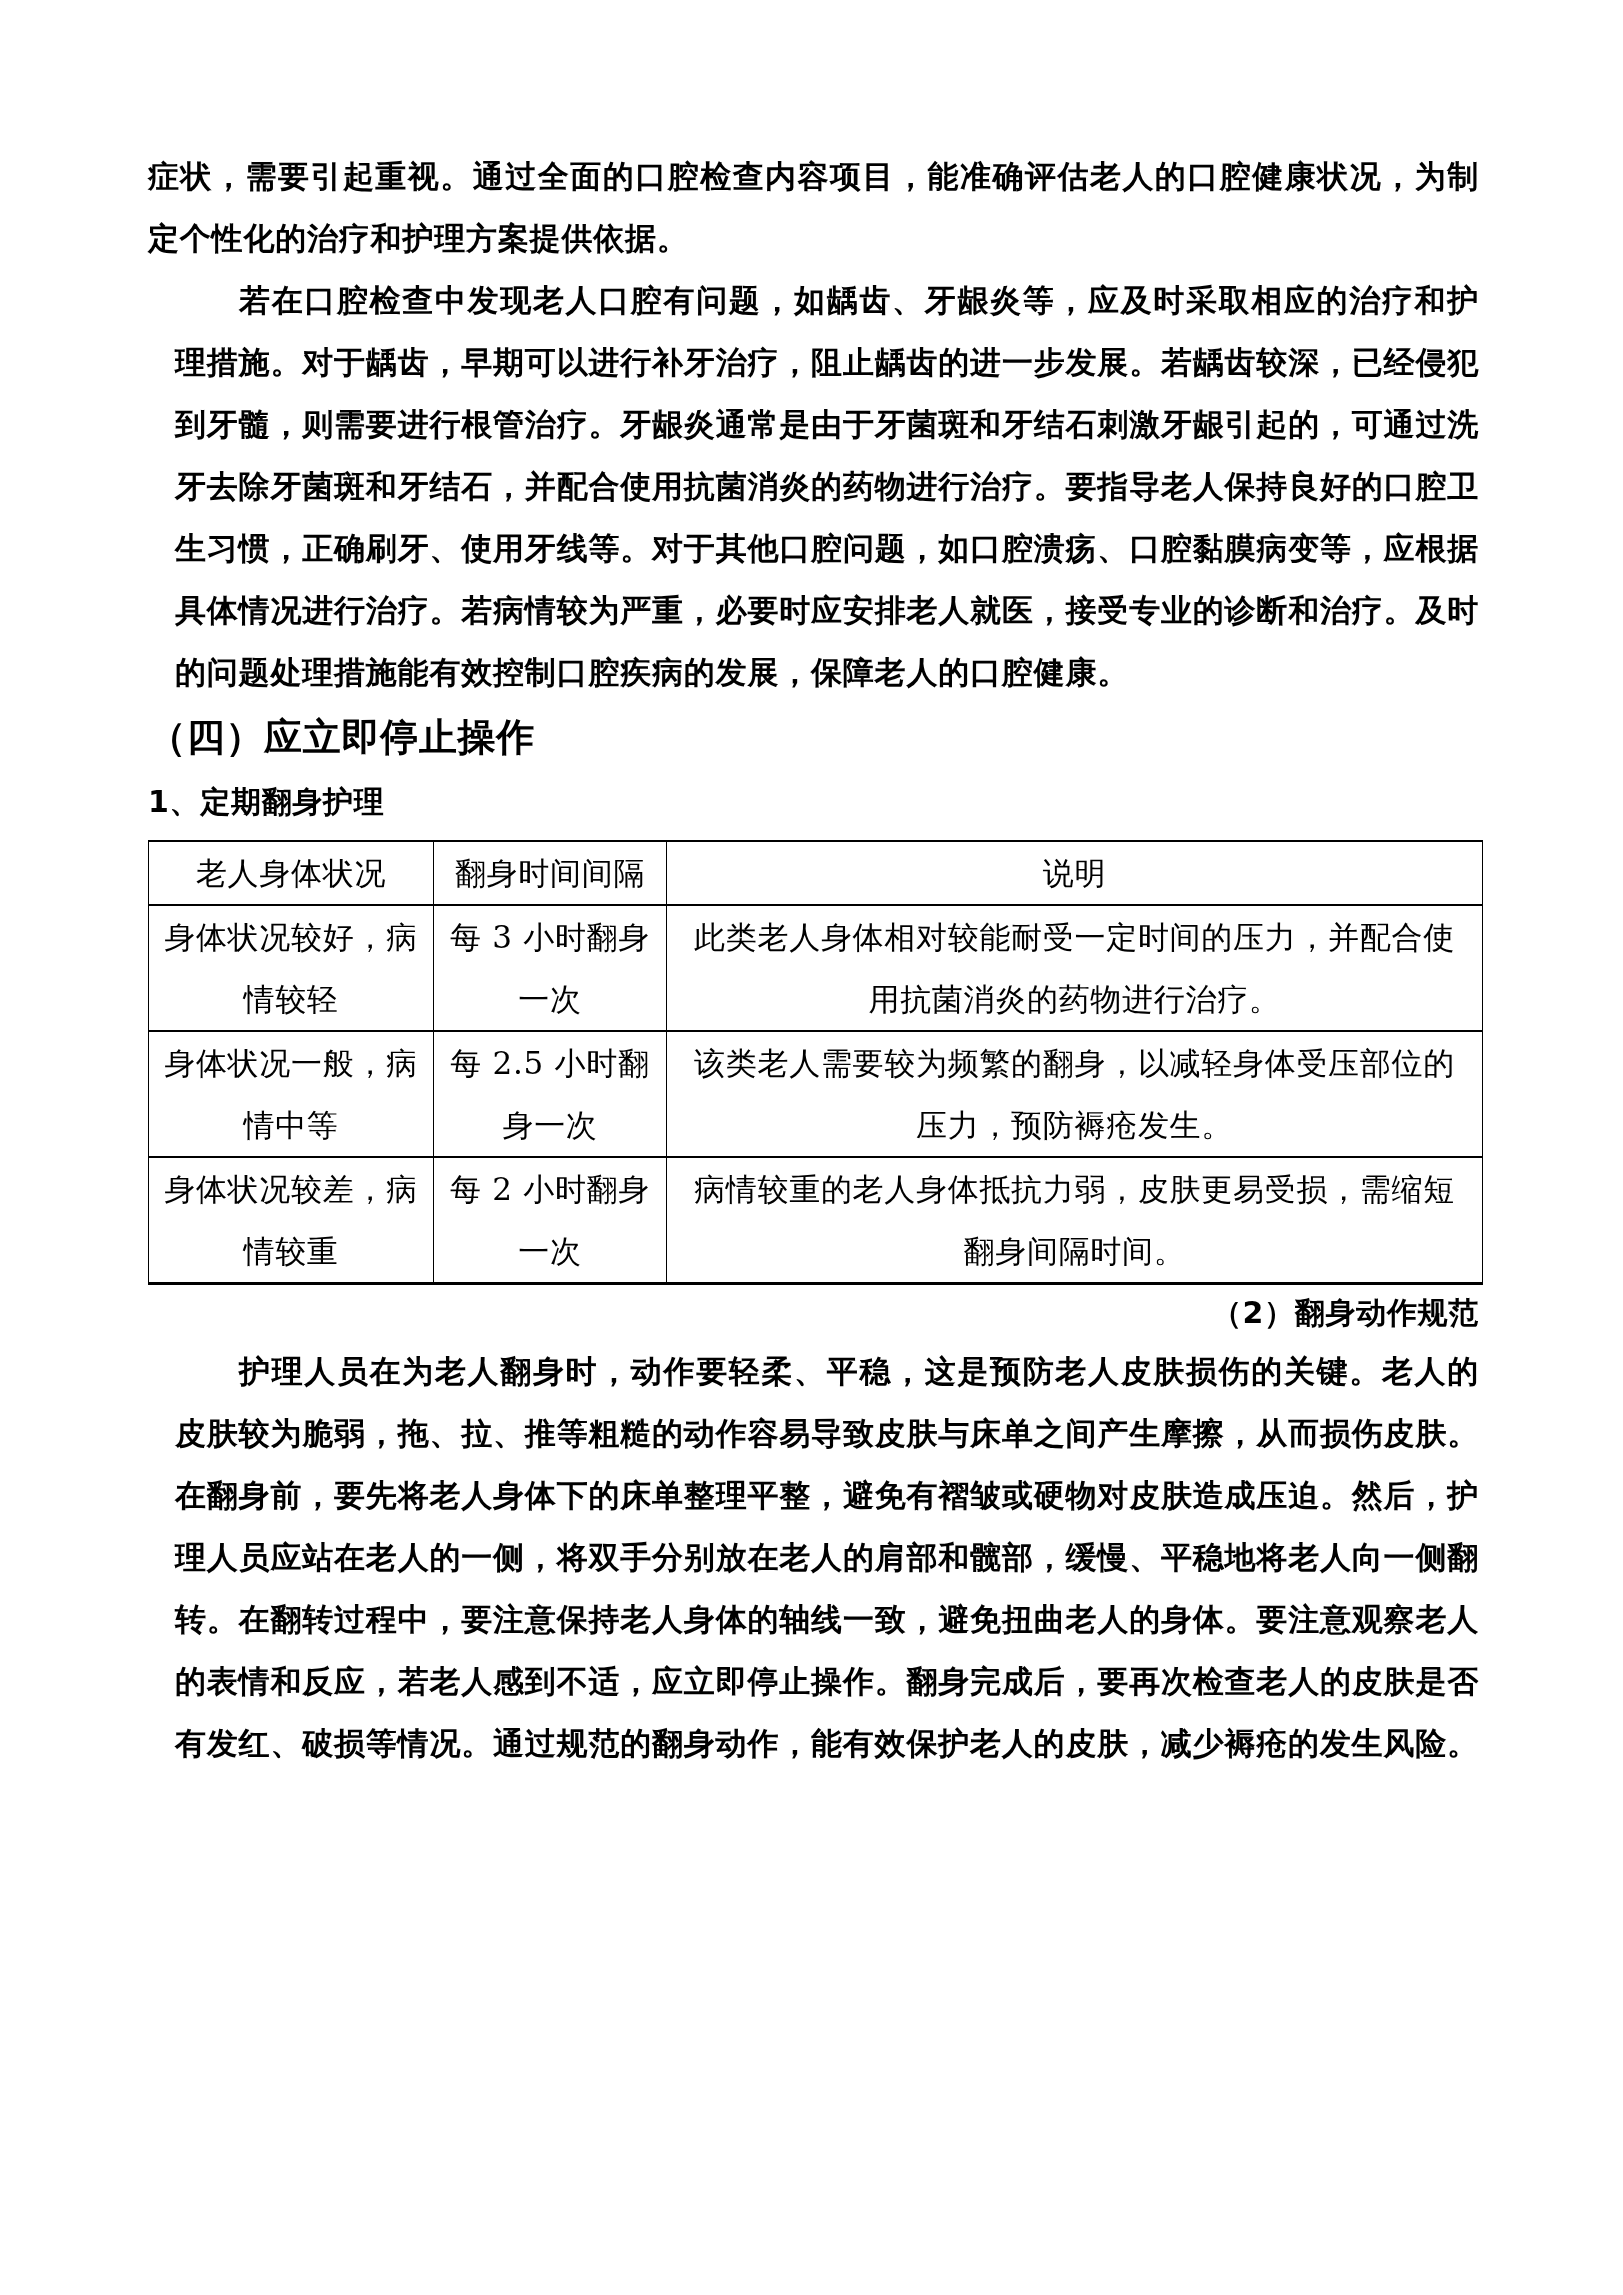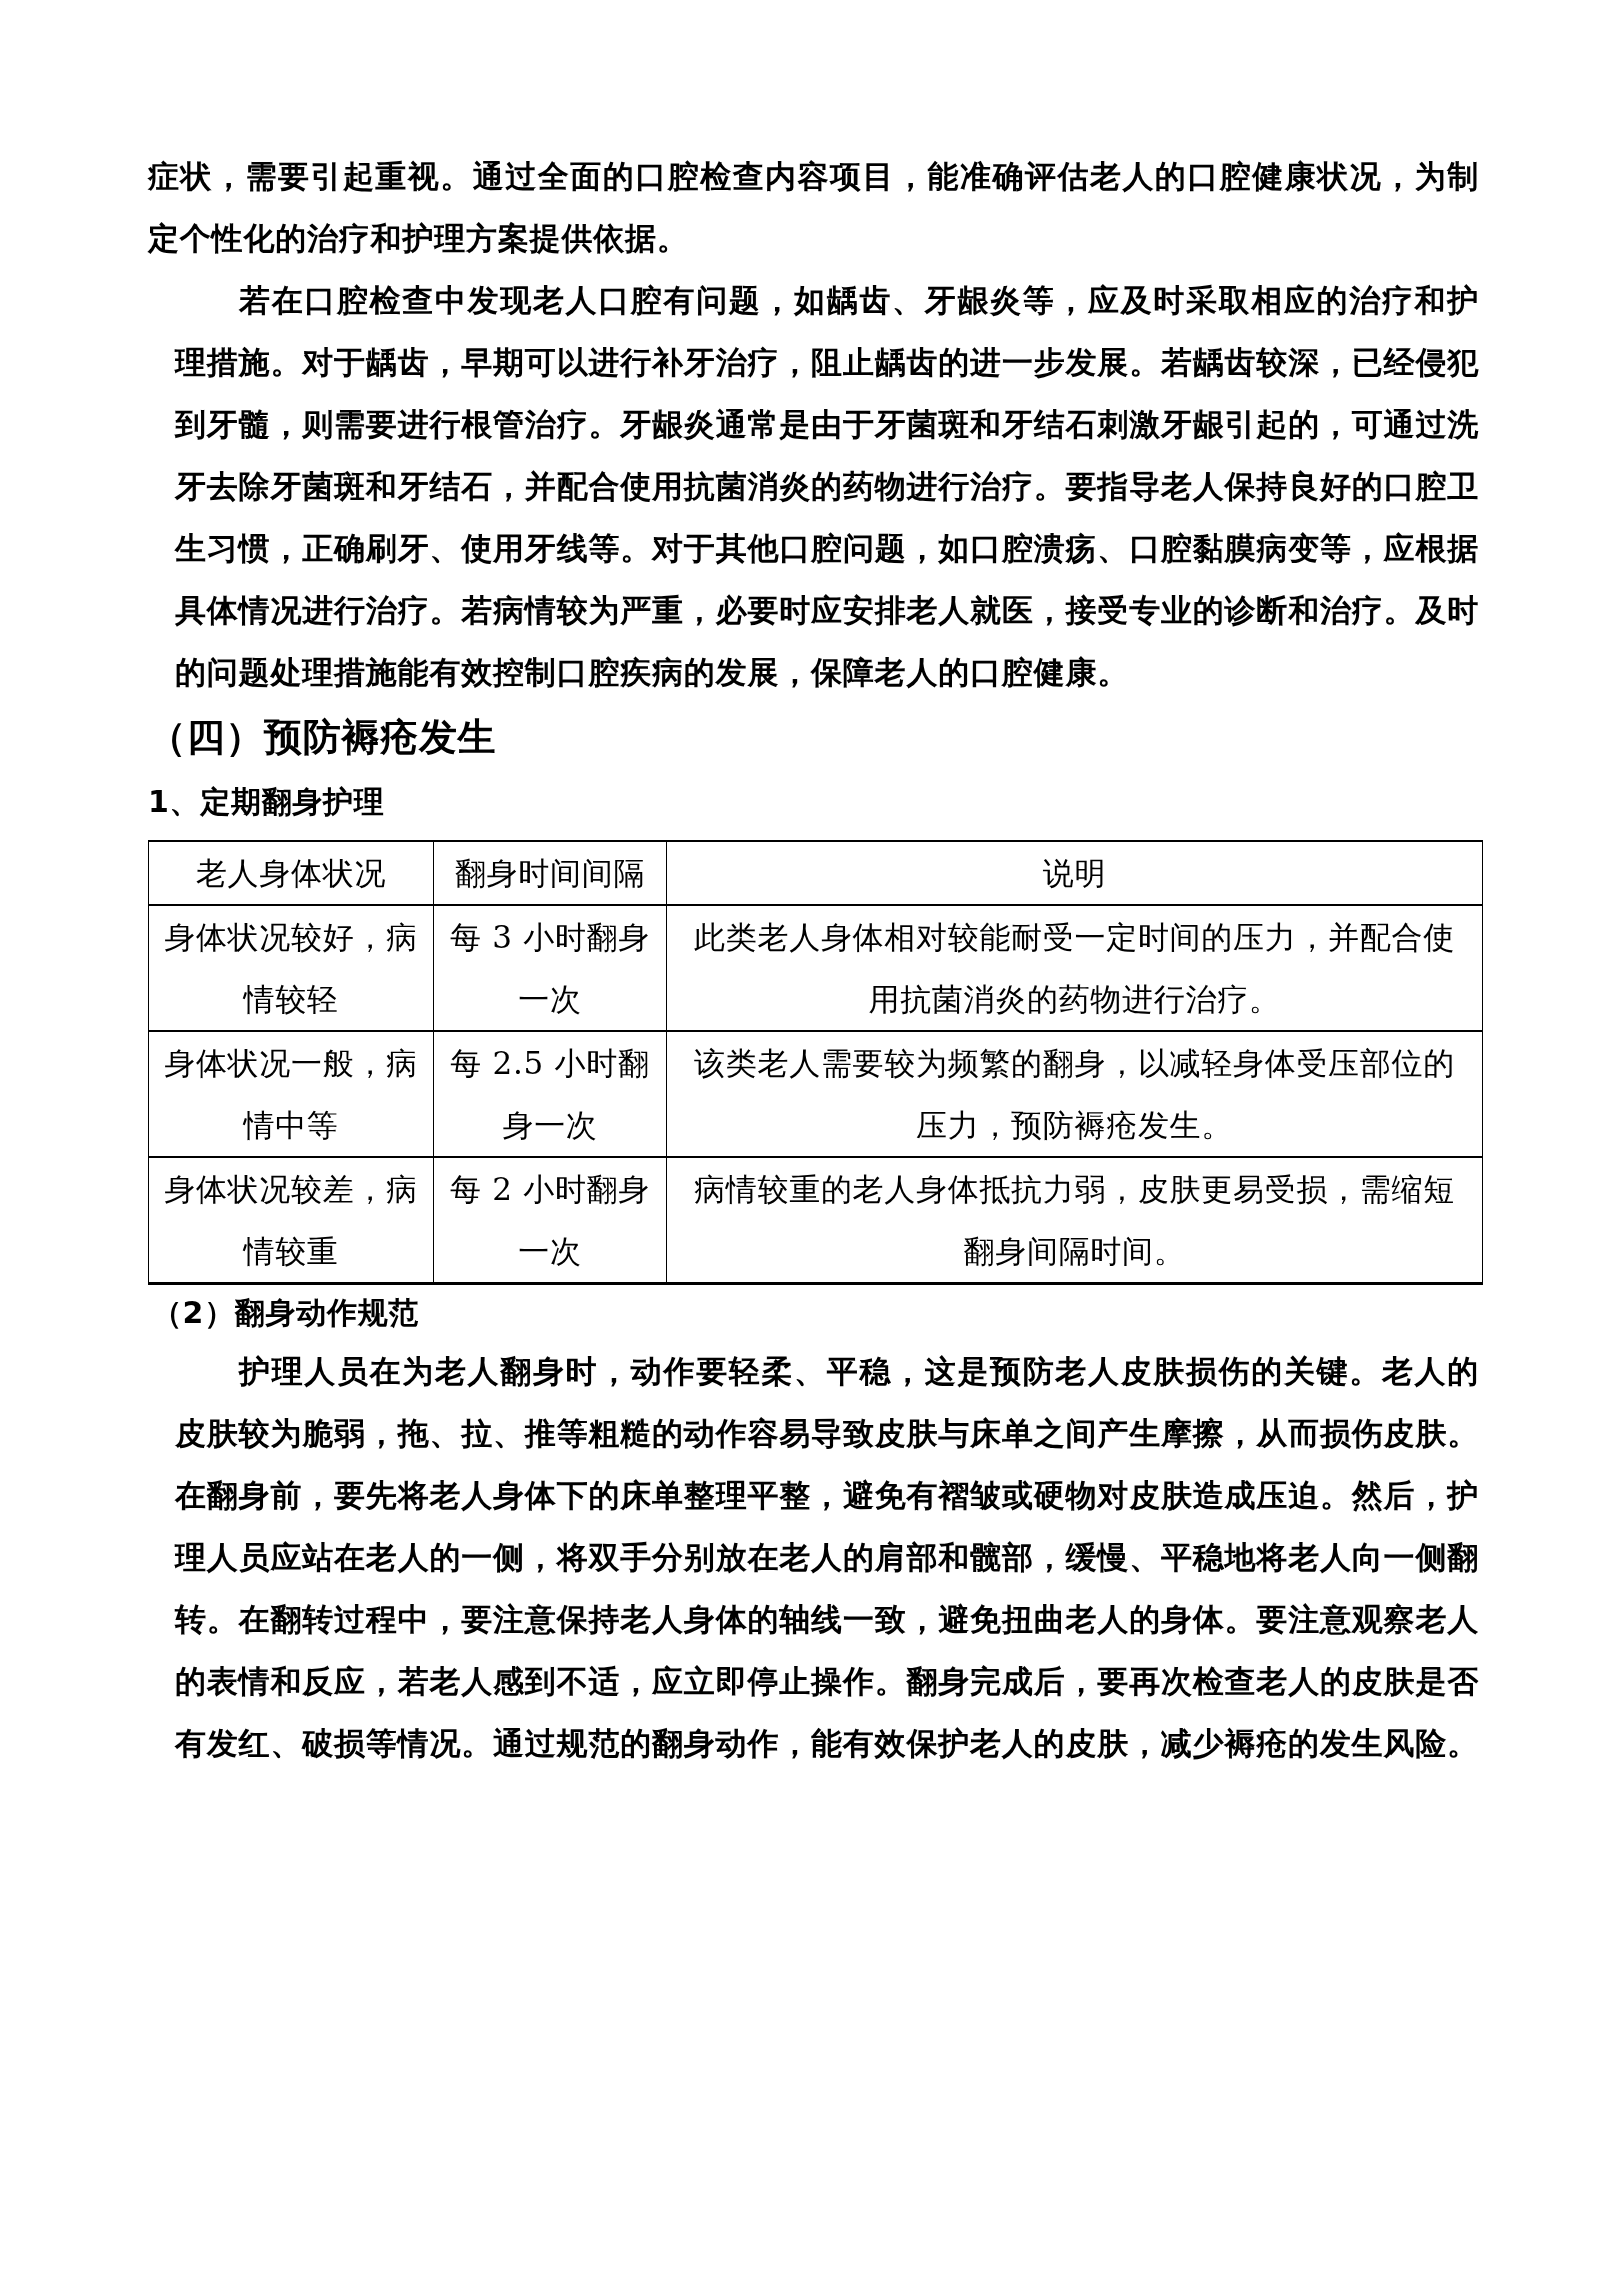--- a/index.html
+++ b/index.html
@@ -73,21 +73,21 @@
 </head>
 <body>
 
 <div class="page">
 
   <p class="para">症状，需要引起重视。通过全面的口腔检查内容项目，能准确评估老人的口腔健康状况，为制定个性化的治疗和护理方案提供依据。</p>
 
 
   <p class="para indent">若在口腔检查中发现老人口腔有问题，如龋齿、牙龈炎等，应及时采取相应的治疗和护理措施。对于龋齿，早期可以进行补牙治疗，阻止龋齿的进一步发展。若龋齿较深，已经侵犯到牙髓，则需要进行根管治疗。牙龈炎通常是由于牙菌斑和牙结石刺激牙龈引起的，可通过洗牙去除牙菌斑和牙结石，并配合使用抗菌消炎的药物进行治疗。要指导老人保持良好的口腔卫生习惯，正确刷牙、使用牙线等。对于其他口腔问题，如口腔溃疡、口腔黏膜病变等，应根据具体情况进行治疗。若病情较为严重，必要时应安排老人就医，接受专业的诊断和治疗。及时的问题处理措施能有效控制口腔疾病的发展，保障老人的口腔健康。</p>
 
-  <h2 class="h-section">（四）预防褥疮发生</h2>
+  <h2 class="h-section">（四）应立即停止操作</h2>
 
   <h3 class="h-sub" style="padding-left:0;">1、定期翻身护理</h3>
 
 
   <table class="data">
     <colgroup>
         <col class="c1">
         <col class="c2">
         <col class="c3">
       </colgroup>
@@ -108,18 +108,18 @@
       <td>该类老人需要较为频繁的翻身，以减轻身体受压部位的压力，预防褥疮发生。</td>
     </tr>
     <tr>
       <td>身体状况较差，病情较重</td>
       <td>每 2 小时翻身一次</td>
       <td>病情较重的老人身体抵抗力弱，皮肤更易受损，需缩短翻身间隔时间。</td>
     </tr>
   </tbody>
     </table>
 
-  <h3 class="h-sub" style="line-height:55px;">（2）翻身动作规范</h3>
+  <h3 class="h-sub" style="line-height:55px;text-align:right;">（2）翻身动作规范</h3>
 
   <p class="para indent">护理人员在为老人翻身时，动作要轻柔、平稳，这是预防老人皮肤损伤的关键。老人的皮肤较为脆弱，拖、拉、推等粗糙的动作容易导致皮肤与床单之间产生摩擦，从而损伤皮肤。在翻身前，要先将老人身体下的床单整理平整，避免有褶皱或硬物对皮肤造成压迫。然后，护理人员应站在老人的一侧，将双手分别放在老人的肩部和髋部，缓慢、平稳地将老人向一侧翻转。在翻转过程中，要注意保持老人身体的轴线一致，避免扭曲老人的身体。要注意观察老人的表情和反应，若老人感到不适，应立即停止操作。翻身完成后，要再次检查老人的皮肤是否有发红、破损等情况。通过规范的翻身动作，能有效保护老人的皮肤，减少褥疮的发生风险。</p>
 
 </div>
 
 
 </body></html>

